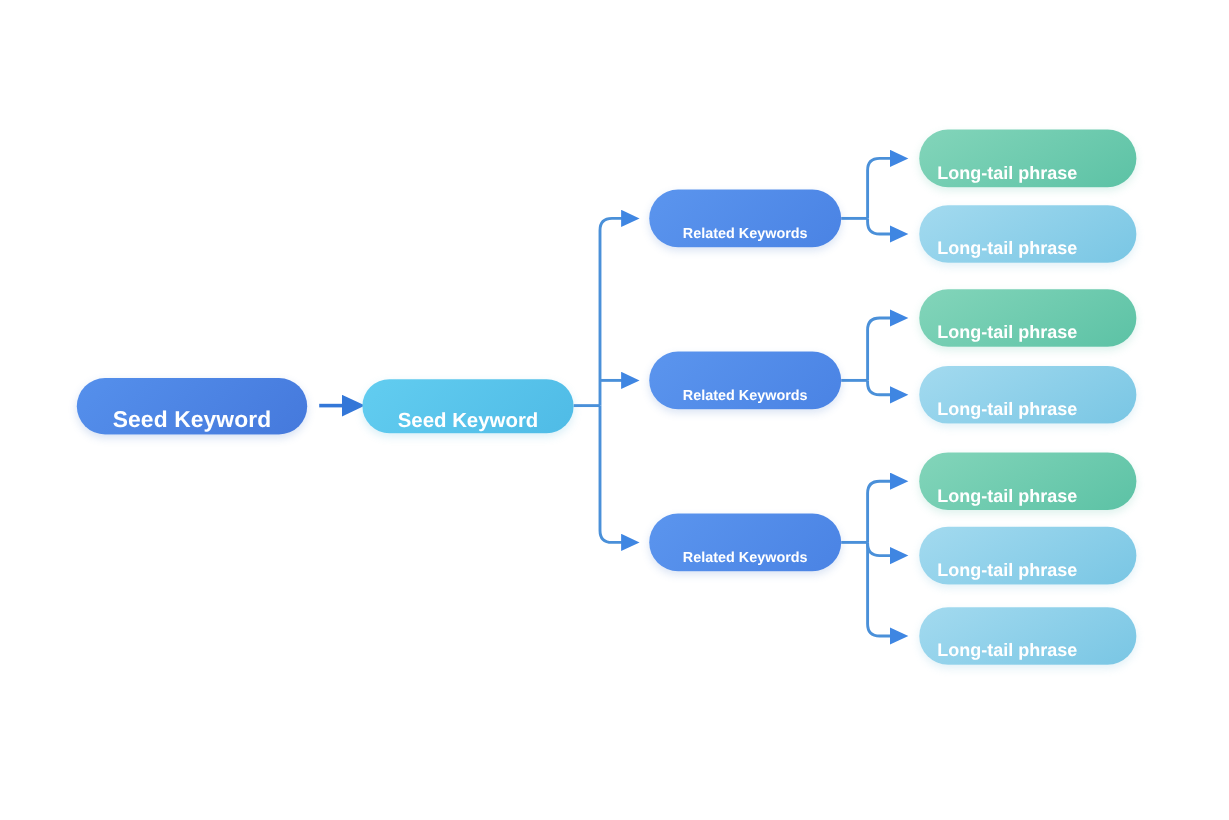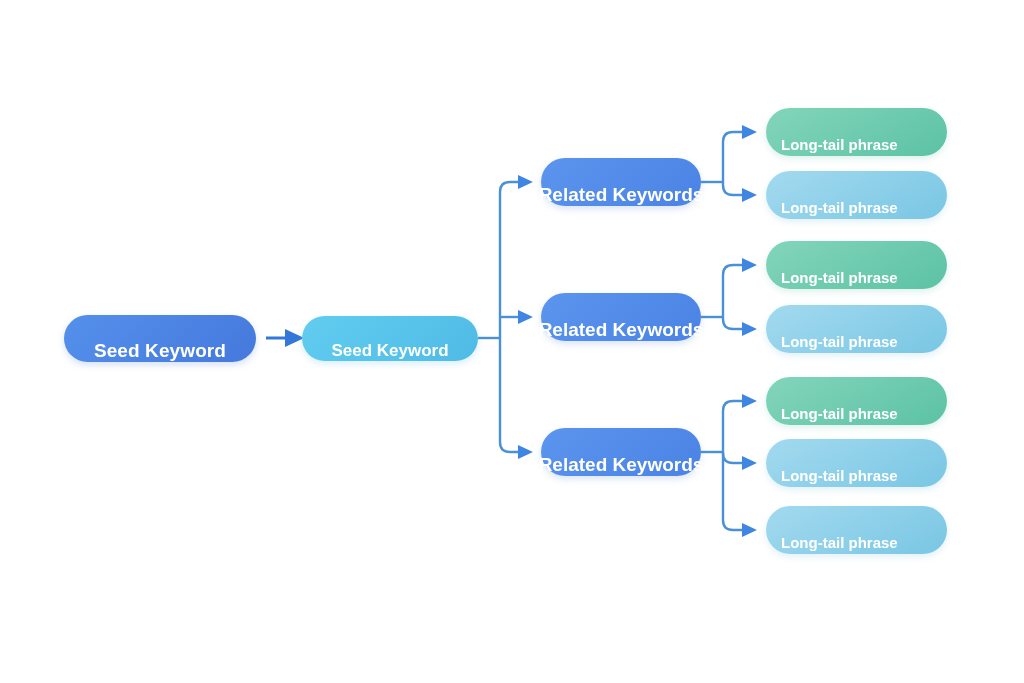--- a/index.html
+++ b/index.html
@@ -55,21 +55,21 @@
   .n-seed-secondary {
     background: linear-gradient(135deg, #62cdf0 0%, #4fbbe6 100%);
     box-shadow: 0 3px 7px rgba(80, 180, 220, 0.22);
     font-size: 17px;
     font-weight: bold;
   }
   
   .n-related {
     background: linear-gradient(135deg, #5b95ee 0%, #4a83e4 100%);
     box-shadow: 0 3px 7px rgba(70, 120, 200, 0.20);
-    font-size: 19px;
+    font-size: 12px;
     font-weight: bold;
   }
   
   .n-tail-green {
     background: linear-gradient(150deg, #83d5ba 0%, #5cc2a5 100%);
     box-shadow: 0 3px 7px rgba(90, 190, 165, 0.20);
     font-size: 15px;
     font-weight: bold;
     justify-content: flex-start;
     padding-left: 15px;

